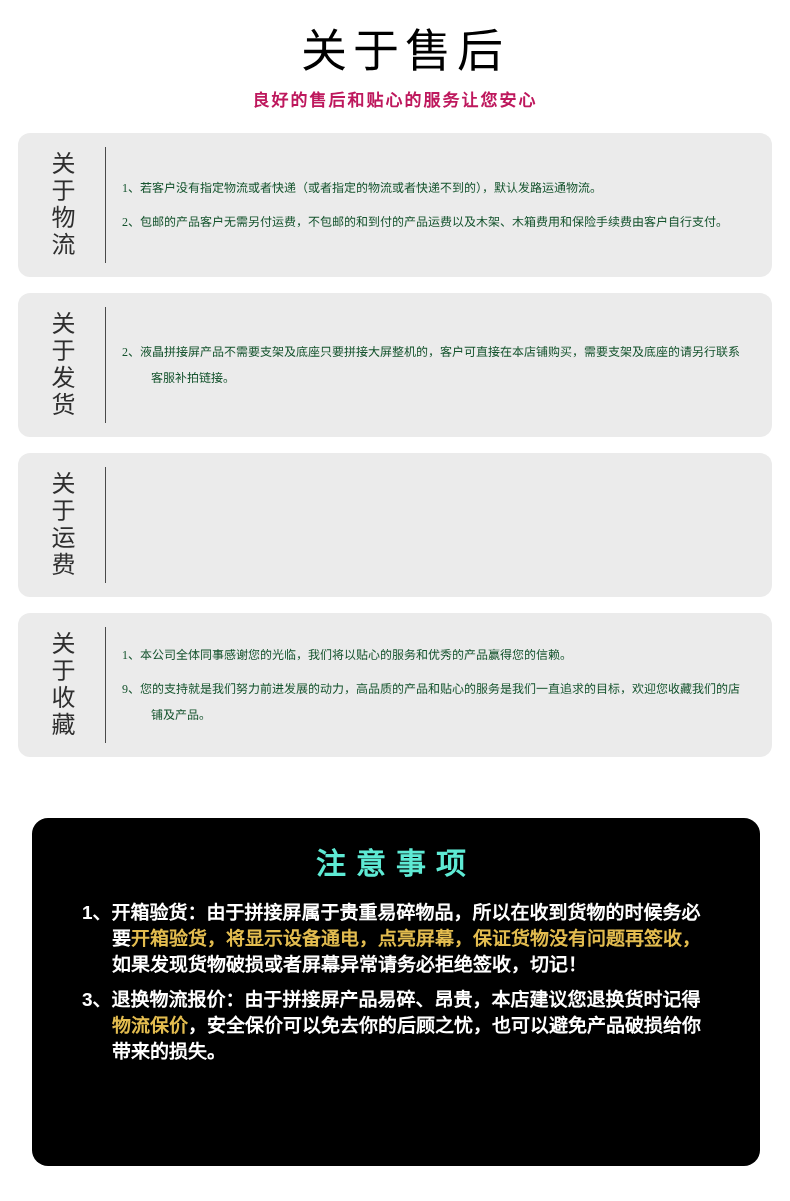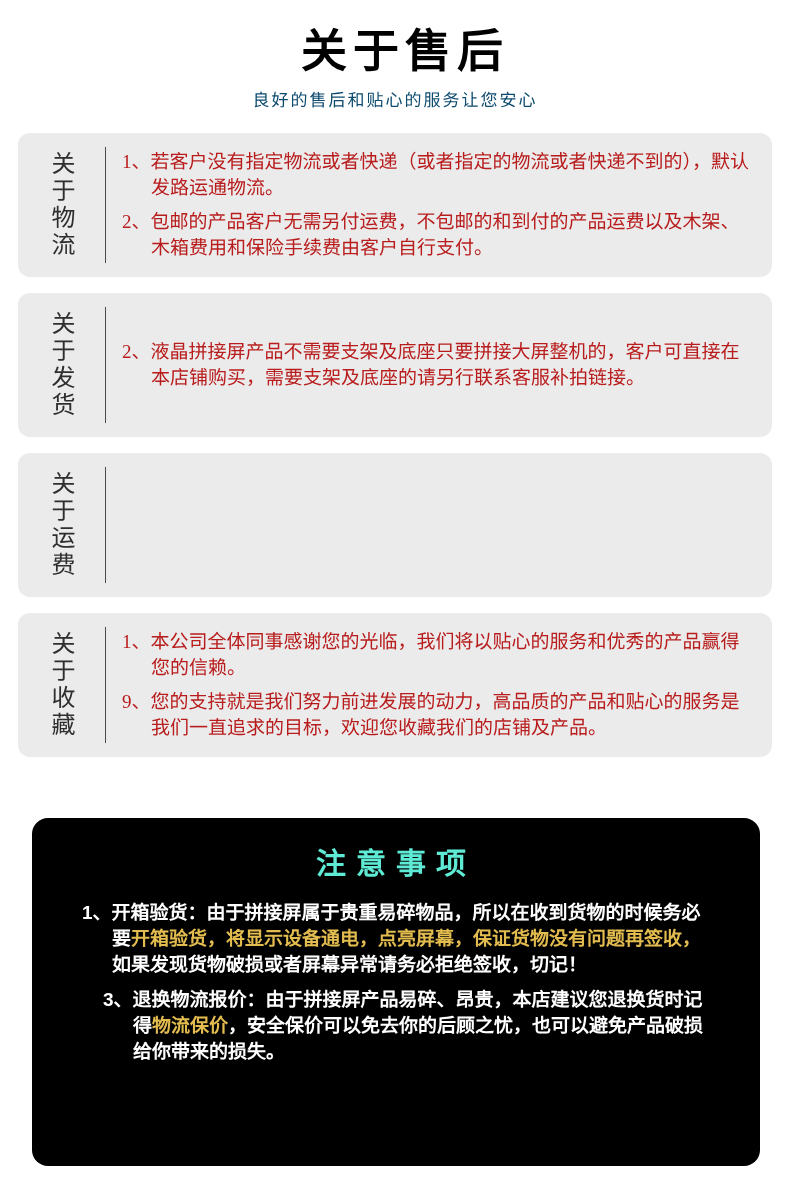--- a/index.html
+++ b/index.html
@@ -10,32 +10,32 @@
     margin: 0 auto;
     background: #ffffff;
     overflow: hidden;
   }
   
   .header { text-align: center; padding-top: 26px; height: 107px; }
   .page-title {
     margin: 0;
     font-family: "Liberation Serif", "DejaVu Serif", serif;
     font-size: 46px;
-    font-weight: 700;
+    font-weight: 400;
     color: #000000;
     letter-spacing: 6px;
     line-height: 52px;
     padding-left: 20px;
   }
   .page-subtitle {
     margin: 12px 0 0 0;
     font-family: "Liberation Sans", "DejaVu Sans", sans-serif;
     font-size: 17px;
-    font-weight: 400;
-    color: #0c4a6e;
+    font-weight: 700;
+    color: #be185d;
     letter-spacing: 2px;
     line-height: 22px;
   }
   
   .info-box {
     display: flex;
     align-items: stretch;
     margin: 0 18px 16px 18px;
     background: #ebebeb;
     border-radius: 12px;
@@ -55,22 +55,22 @@
     writing-mode: vertical-rl;
     text-orientation: upright;
     letter-spacing: 3px;
   }
   .box-content {
     flex: 1;
     margin: 0 22px 0 16px;
     width: 628px;
     max-width: 628px;
     font-family: "Liberation Serif", "DejaVu Serif", serif;
-    font-size: 19px;
-    color: #b91c1c;
+    font-size: 12px;
+    color: #14532d;
     line-height: 26px;
     align-self: center;
   }
   .box-item {
     margin: 0 0 8px 0;
     padding-left: 29px;
     text-indent: -29px;
   }
   .box-item:last-child { margin-bottom: 0; }
   
@@ -94,21 +94,21 @@
     letter-spacing: 10px;
     line-height: 40px;
   }
   .notice-item {
     margin: 0 0 9px 0;
     font-size: 19px;
     line-height: 26px;
     padding-left: 30px;
     text-indent: -30px;
   }
-  .notice-item:last-child { margin-bottom: 0; margin-left: 21px; }
+  .notice-item:last-child { margin-bottom: 0; }
   .hl { color: #e3bc4f; }
 </style>
 </head>
 <body>
 
 <div class="page">
 
   <header class="header">
     <h1 class="page-title">关于售后</h1>
     <p class="page-subtitle">良好的售后和贴心的服务让您安心</p>

